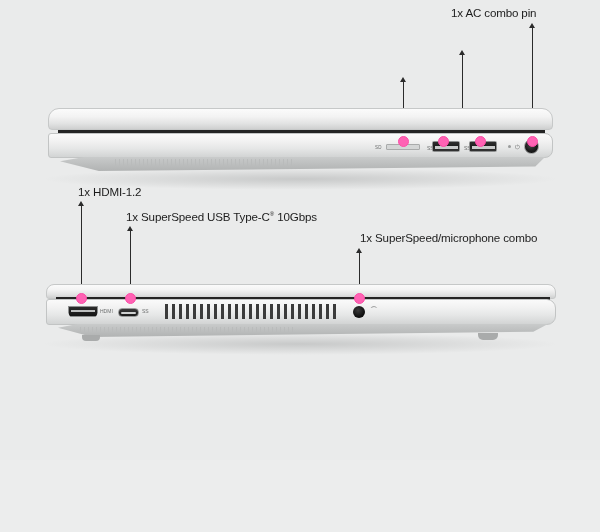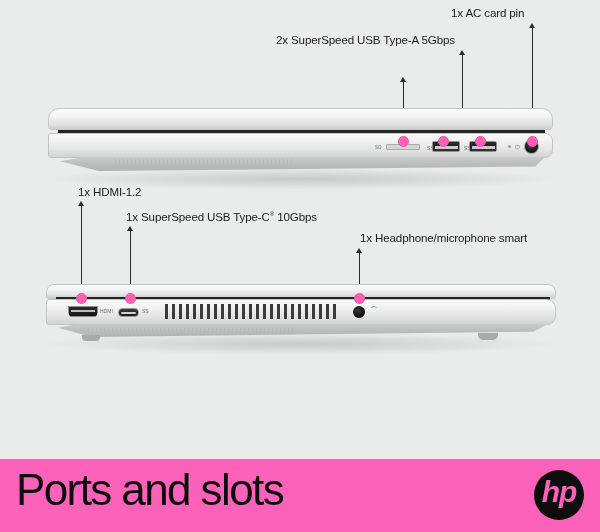--- a/index.html
+++ b/index.html
@@ -117,23 +117,22 @@
   .shadow{position:absolute;background:radial-gradient(ellipse at center,rgba(120,122,122,.30) 0%,rgba(120,122,122,0) 70%);}
 </style>
 </head>
 <body>
 
 <div id="stage">
 
   <div class="bg"></div>
 
 
-  <div class="label" style="left:276px;top:34px;">2x SuperSpeed USB Type-A 5Gbps</div>
-
-  <div class="label" style="left:451px;top:7px;">1x AC card pin</div>
+
+  <div class="label" style="left:451px;top:7px;">1x AC combo pin</div>
 
   <div class="arrowup" style="left:400px;top:77px;"></div>
   <div class="lead" style="left:403px;top:82px;height:60px;"></div>
 
   <div class="arrowup" style="left:459px;top:50px;"></div>
   <div class="lead" style="left:462px;top:55px;height:66px;"></div>
   <div class="bracket" style="left:443px;top:120px;width:39px;height:16px;"></div>
 
   <div class="arrowup" style="left:529px;top:23px;"></div>
   <div class="lead" style="left:532px;top:28px;height:113px;"></div>
@@ -210,21 +209,21 @@
 
     <div class="port led" style="left:508px;top:145px;width:3px;height:3px;"></div>
     <div class="glyph" style="left:515px;top:144px;font-size:6px;">⏻</div>
     <div class="port acport" style="left:524px;top:139px;width:15px;height:15px;"></div>
   </div>
 
   <div class="label" style="left:78px;top:186px;">1x HDMI-1.2</div>
 
   <div class="label" style="left:126px;top:211px;"><span>1x  SuperSpeed USB Type-C</span><sup>®</sup><span> 10Gbps</span></div>
 
-  <div class="label" style="left:360px;top:232px;">1x Headphone/microphone smart</div>
+  <div class="label" style="left:360px;top:232px;">1x SuperSpeed/microphone combo</div>
 
   <div class="arrowup" style="left:78px;top:201px;"></div>
   <div class="lead" style="left:81px;top:206px;height:92px;"></div>
 
   <div class="arrowup" style="left:127px;top:226px;"></div>
   <div class="lead" style="left:130px;top:231px;height:67px;"></div>
 
   <div class="arrowup" style="left:356px;top:248px;"></div>
   <div class="lead" style="left:359px;top:253px;height:45px;"></div>
 
@@ -341,20 +340,14 @@
 
   <div class="dot" style="left:398px;top:136px;"></div>
   <div class="dot" style="left:438px;top:136px;"></div>
   <div class="dot" style="left:475px;top:136px;"></div>
   <div class="dot" style="left:527px;top:136px;"></div>
 
   <div class="dot" style="left:76px;top:293px;"></div>
   <div class="dot" style="left:125px;top:293px;"></div>
   <div class="dot" style="left:354px;top:293px;"></div>
 
-  <div class="footer">
-    <div class="footer-title">Ports and slots</div>
-    <div class="hp-logo">
-      <span>hp</span>
-    </div>
-  </div>
 
 </div>
 
 </body></html>

